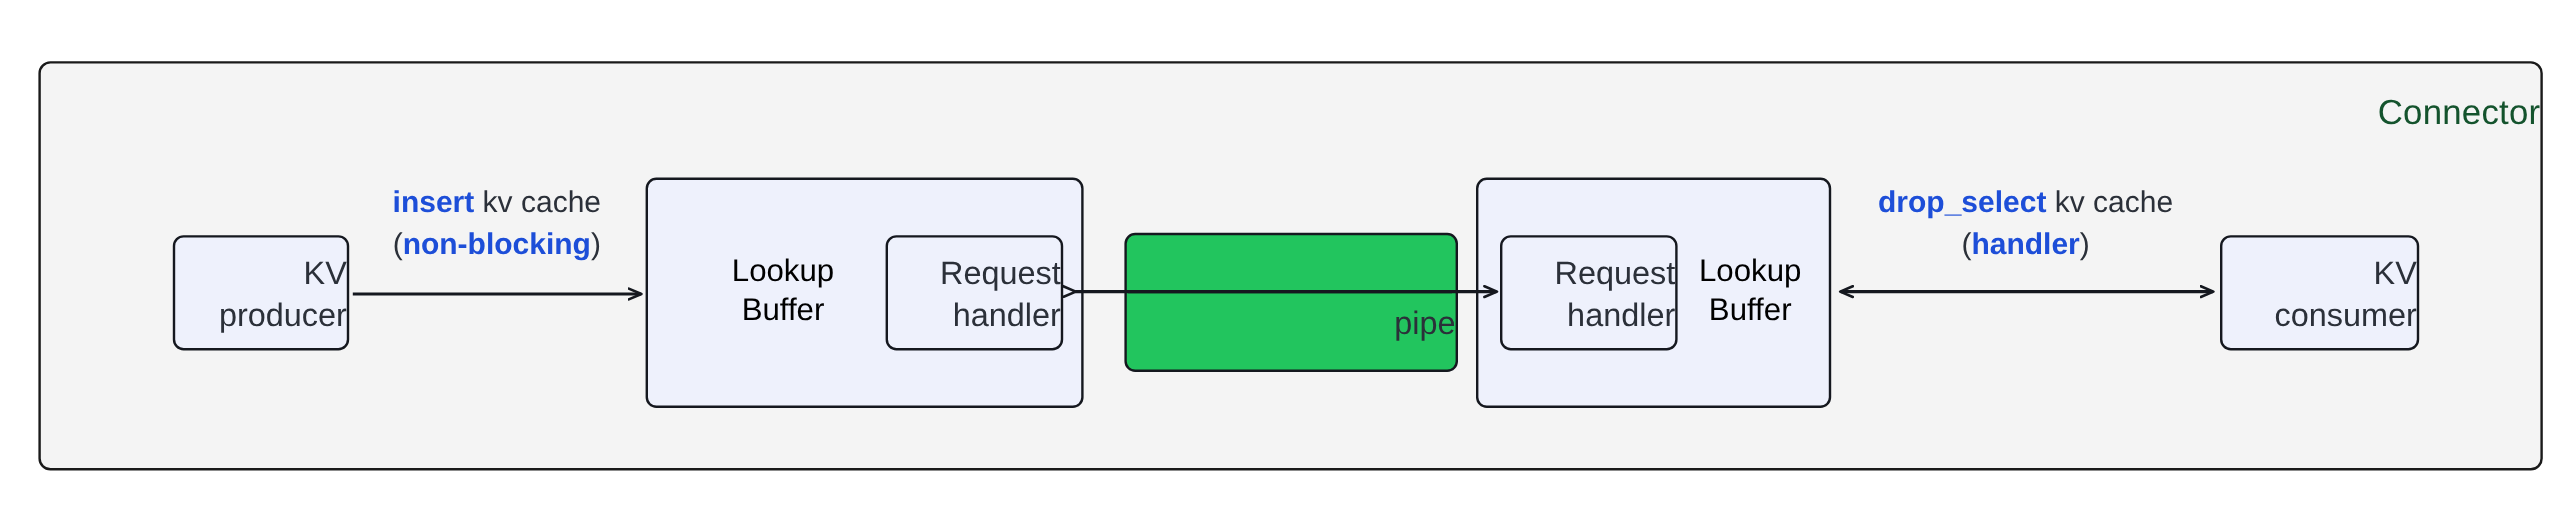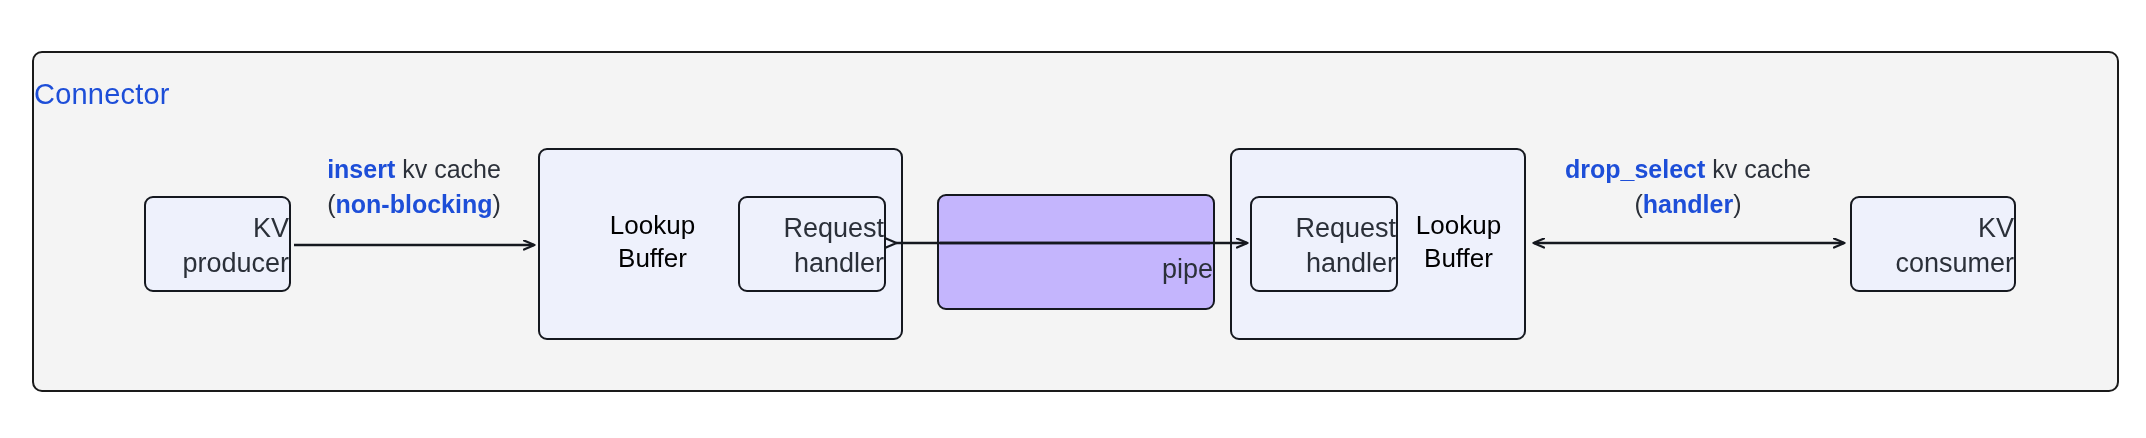--- a/index.html
+++ b/index.html
@@ -32,36 +32,36 @@
     box-sizing: border-box;
     background: #f4f4f4;
     border: 2.5px solid #1a1a1a;
     border-radius: 10px;
   }
   .connector-title {
     position: absolute;
     left: 0;
     top: 25px;
     width: 100%;
-    text-align: left;
+    text-align: right;
     font-size: 29px;
-    color: #1d4ed8;
+    color: #14532d;
     letter-spacing: 0.2px;
   }
 
   
   .node {
     position: absolute;
     box-sizing: border-box;
     background: #eef1fc;
     border: 2.5px solid #15181f;
     border-radius: 9px;
   }
   .node.green {
-    background: #c4b5fd;
+    background: #22c55e;
   }
 
   .node-label {
     position: absolute;
     left: 0;
     width: 100%;
     text-align: right;
     font-size: 27px;
     line-height: 1.28;
     color: #2b3039;

